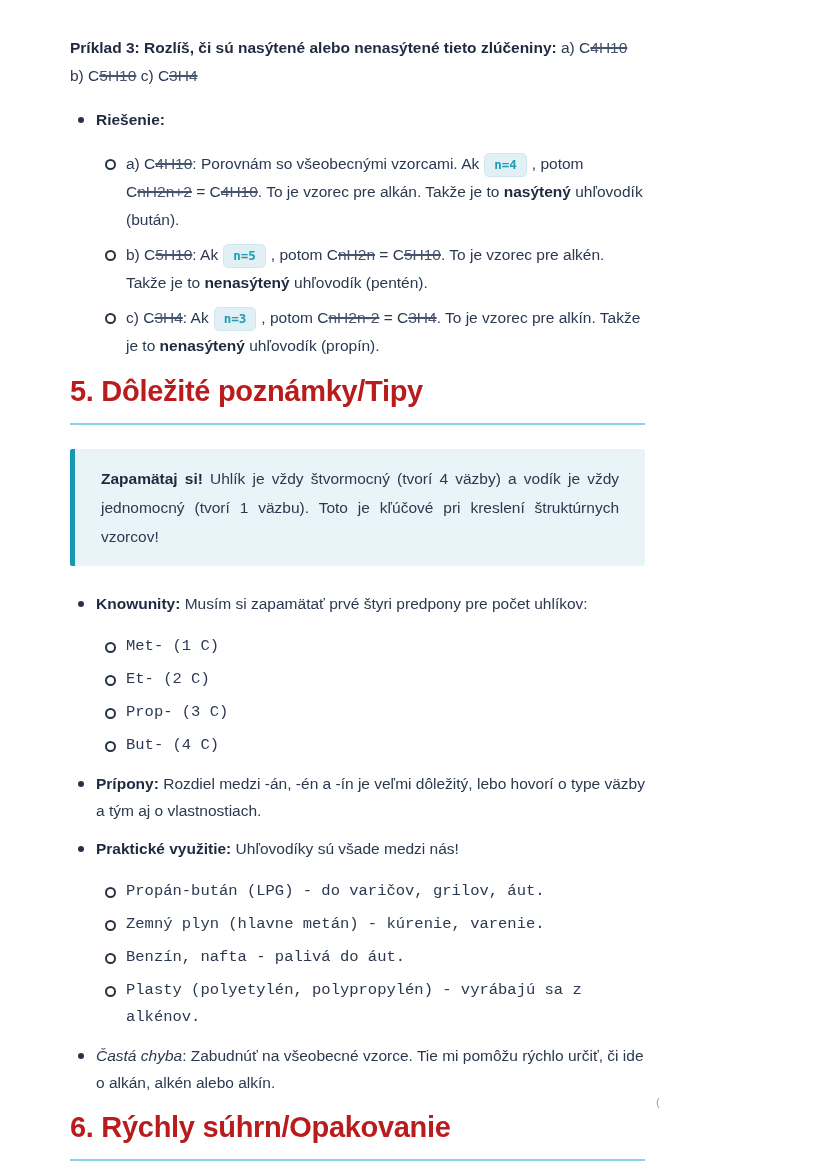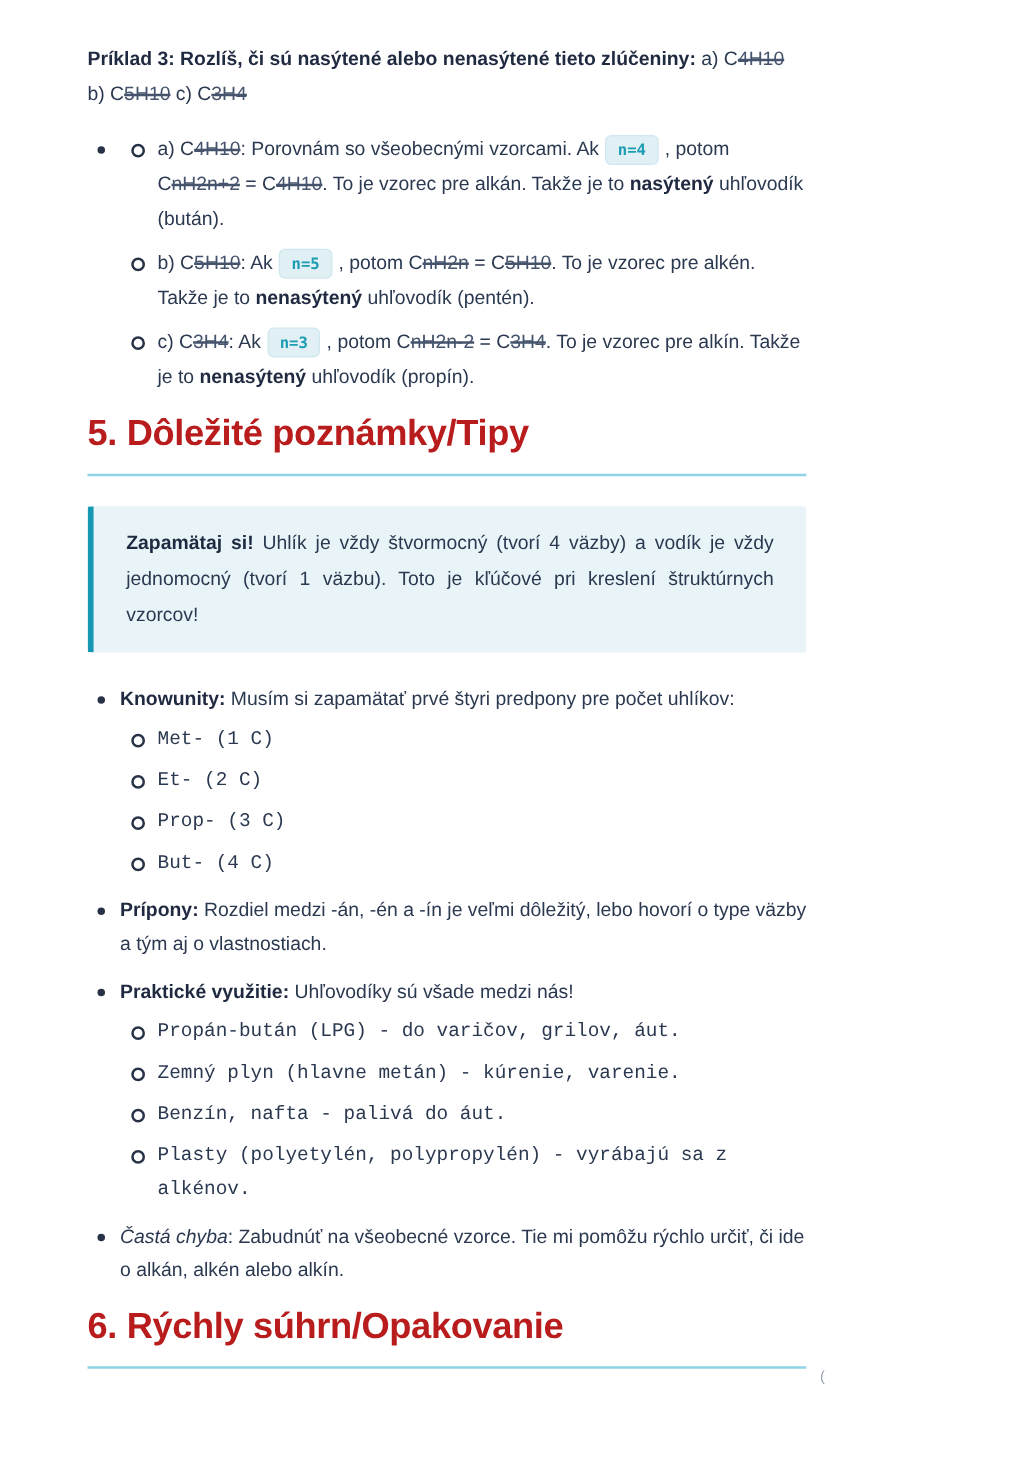--- a/index.html
+++ b/index.html
@@ -62,21 +62,21 @@
   ul { list-style: none; margin: 0; padding: 0; }
   .l1 > li { position: relative; padding-left: 26px; margin-bottom: 12px; }
   .l1 > li::before {
     content: "";
     position: absolute;
     left: 8px; top: 11px;
     width: 6px; height: 6px;
     border-radius: 50%;
     background: #273246;
   }
-  .l2 { margin-top: 5px; }
+  .l2 { margin-top: 16px; }
   .l2 > li { position: relative; padding-left: 30px; margin-bottom: 7px; }
   .l2 > li::before {
     content: "";
     position: absolute;
     left: 9px; top: 9px;
     width: 7px; height: 7px;
     border-radius: 50%;
     border: 2px solid #273246;
     background: transparent;
   }
@@ -124,20 +124,21 @@
 <div class="page">
 
   <div class="edge-strip"></div>
 
   <div class="content">
 
     <p class="para"><span class="seg-b">Príklad 3: Rozlíš, či sú nasýtené alebo nenasýtené tieto zlúčeniny:</span><span class="seg-n"> a) C</span><span class="seg-st">4H10</span><span class="seg-n"> b) C</span><span class="seg-st">5H10</span><span class="seg-n"> c) C</span><span class="seg-st">3H4</span></p>
 
     <ul class="l1">
       <li>
+        <p><span class="seg-b">Riešenie:</span></p>
         <ul class="l2">
           <li>
             <p><span class="seg-n">a) C</span><span class="seg-st">4H10</span><span class="seg-n">: Porovnám so všeobecnými vzorcami. Ak</span><span class="seg-badge">n=4</span><span class="seg-n">, potom C</span><span class="seg-st">nH2n+2</span><span class="seg-n"> = C</span><span class="seg-st">4H10</span><span class="seg-n">. To je vzorec pre alkán. Takže je to </span><span class="seg-b">nasýtený</span><span class="seg-n"> uhľovodík (bután).</span></p>
           </li>
           <li>
             <p><span class="seg-n">b) C</span><span class="seg-st">5H10</span><span class="seg-n">: Ak</span><span class="seg-badge">n=5</span><span class="seg-n">, potom C</span><span class="seg-st">nH2n</span><span class="seg-n"> = C</span><span class="seg-st">5H10</span><span class="seg-n">. To je vzorec pre alkén. Takže je to </span><span class="seg-b">nenasýtený</span><span class="seg-n"> uhľovodík (pentén).</span></p>
           </li>
           <li>
             <p><span class="seg-n">c) C</span><span class="seg-st">3H4</span><span class="seg-n">: Ak</span><span class="seg-badge">n=3</span><span class="seg-n">, potom C</span><span class="seg-st">nH2n-2</span><span class="seg-n"> = C</span><span class="seg-st">3H4</span><span class="seg-n">. To je vzorec pre alkín. Takže je to </span><span class="seg-b">nenasýtený</span><span class="seg-n"> uhľovodík (propín).</span></p>
           </li>

